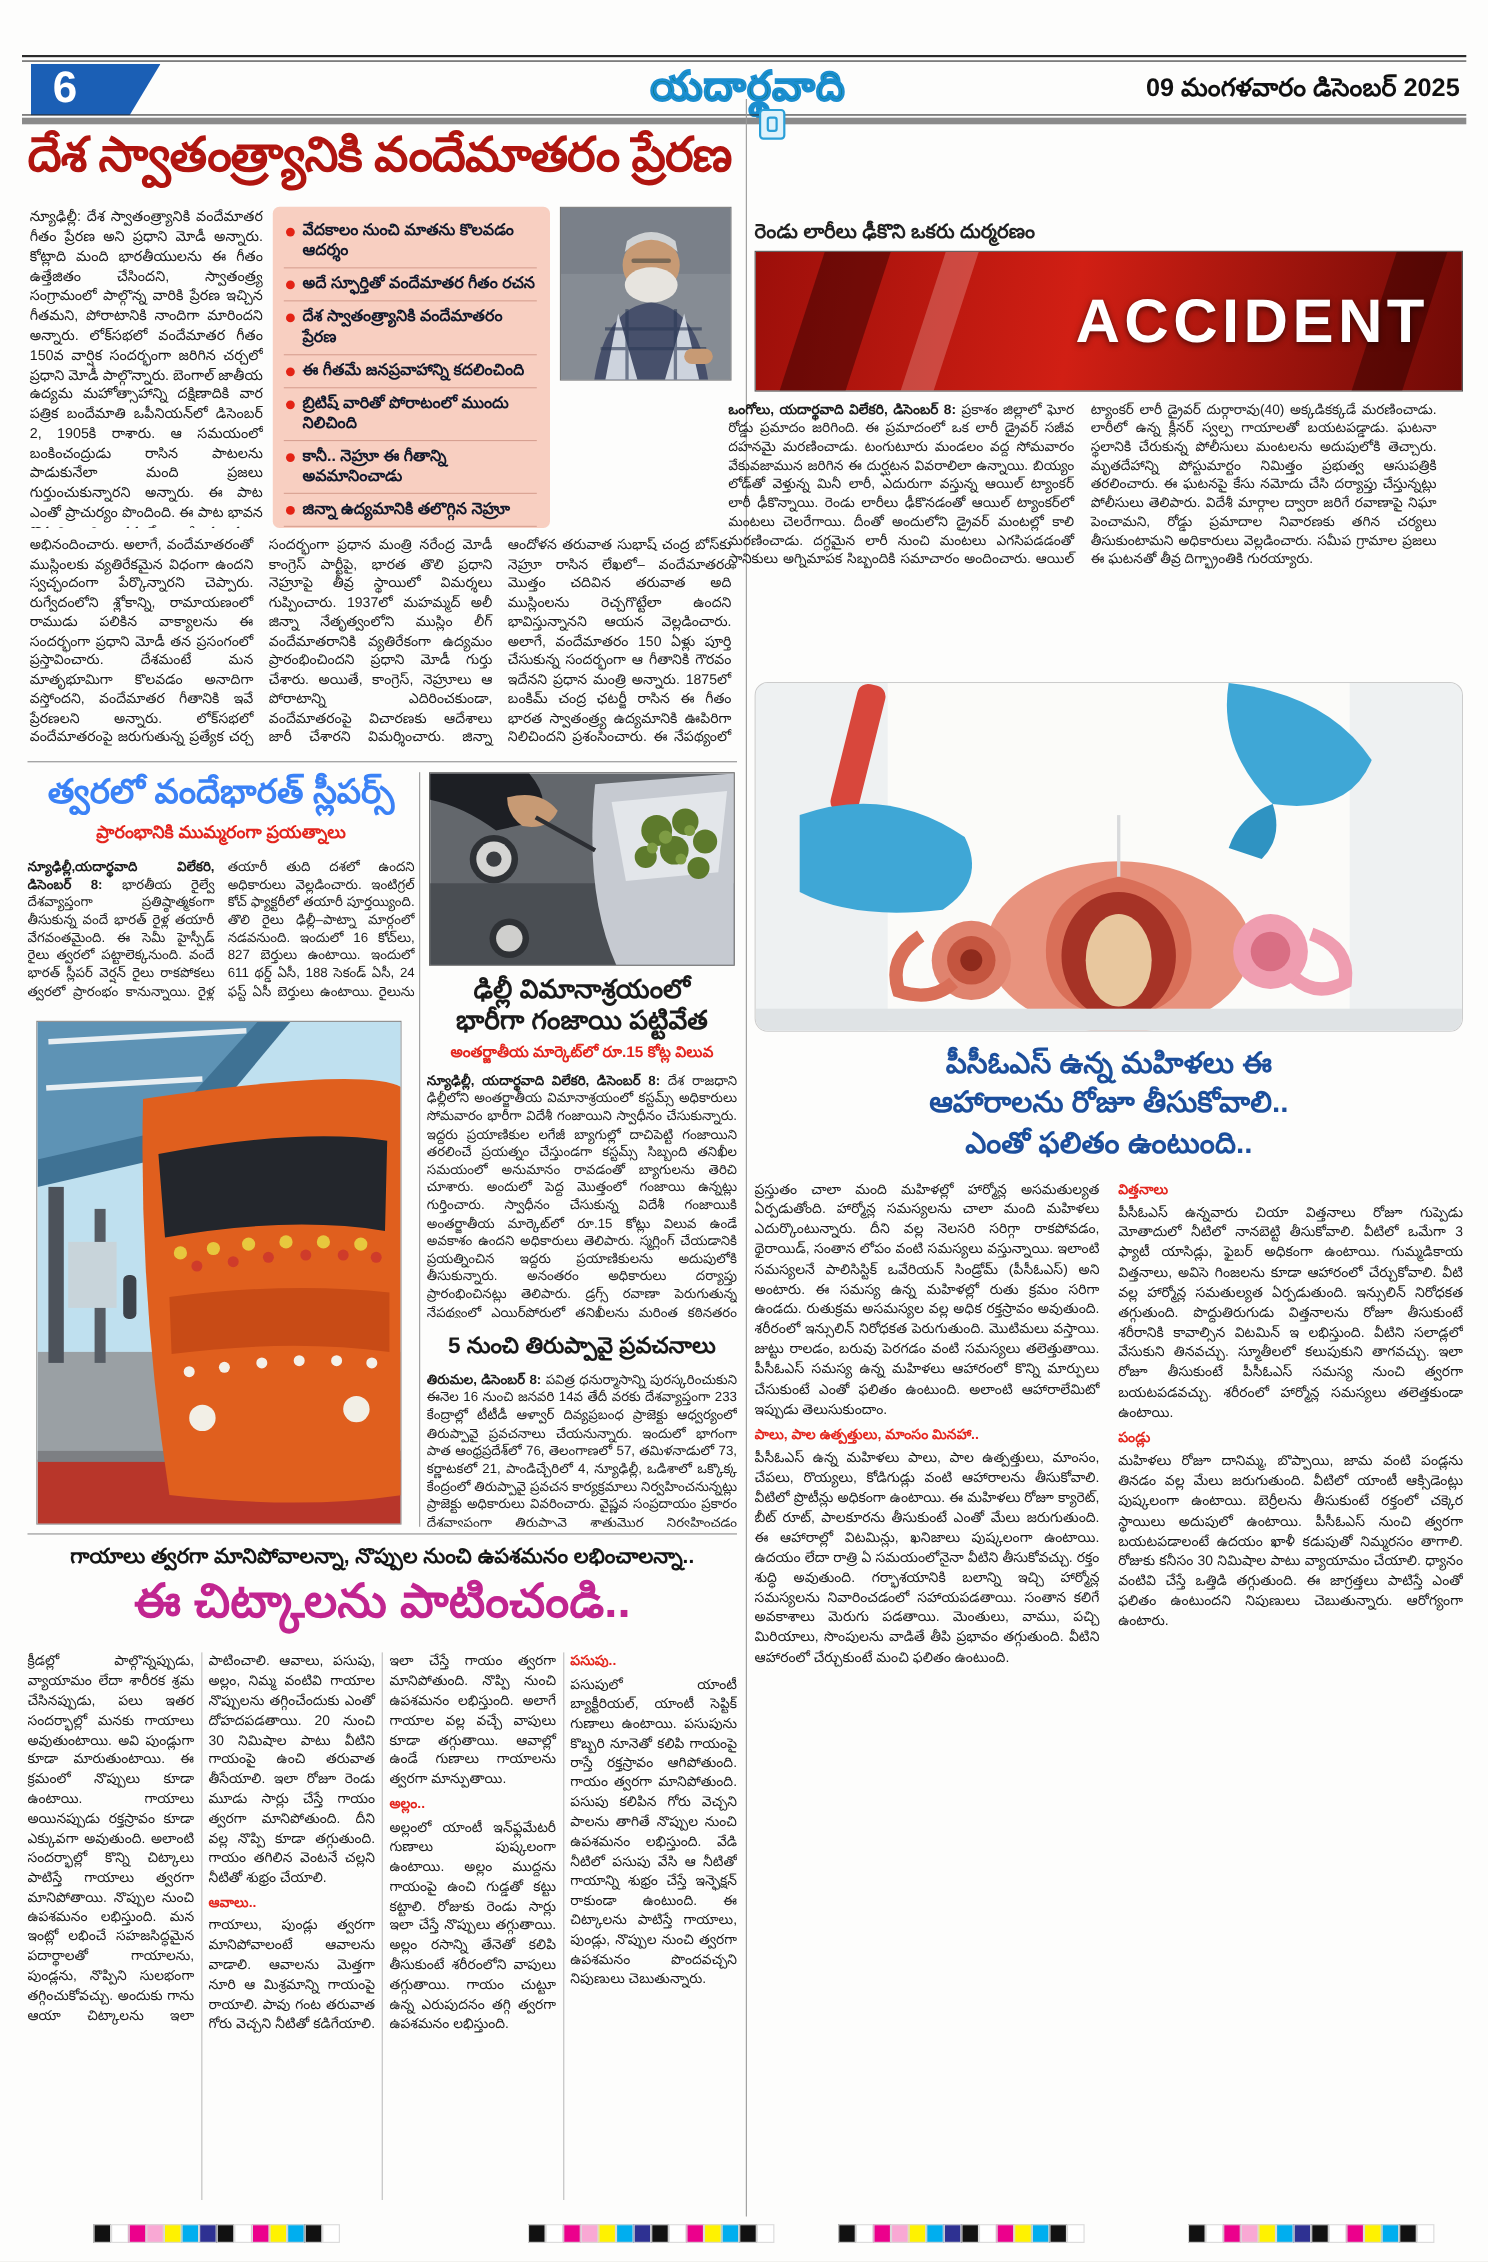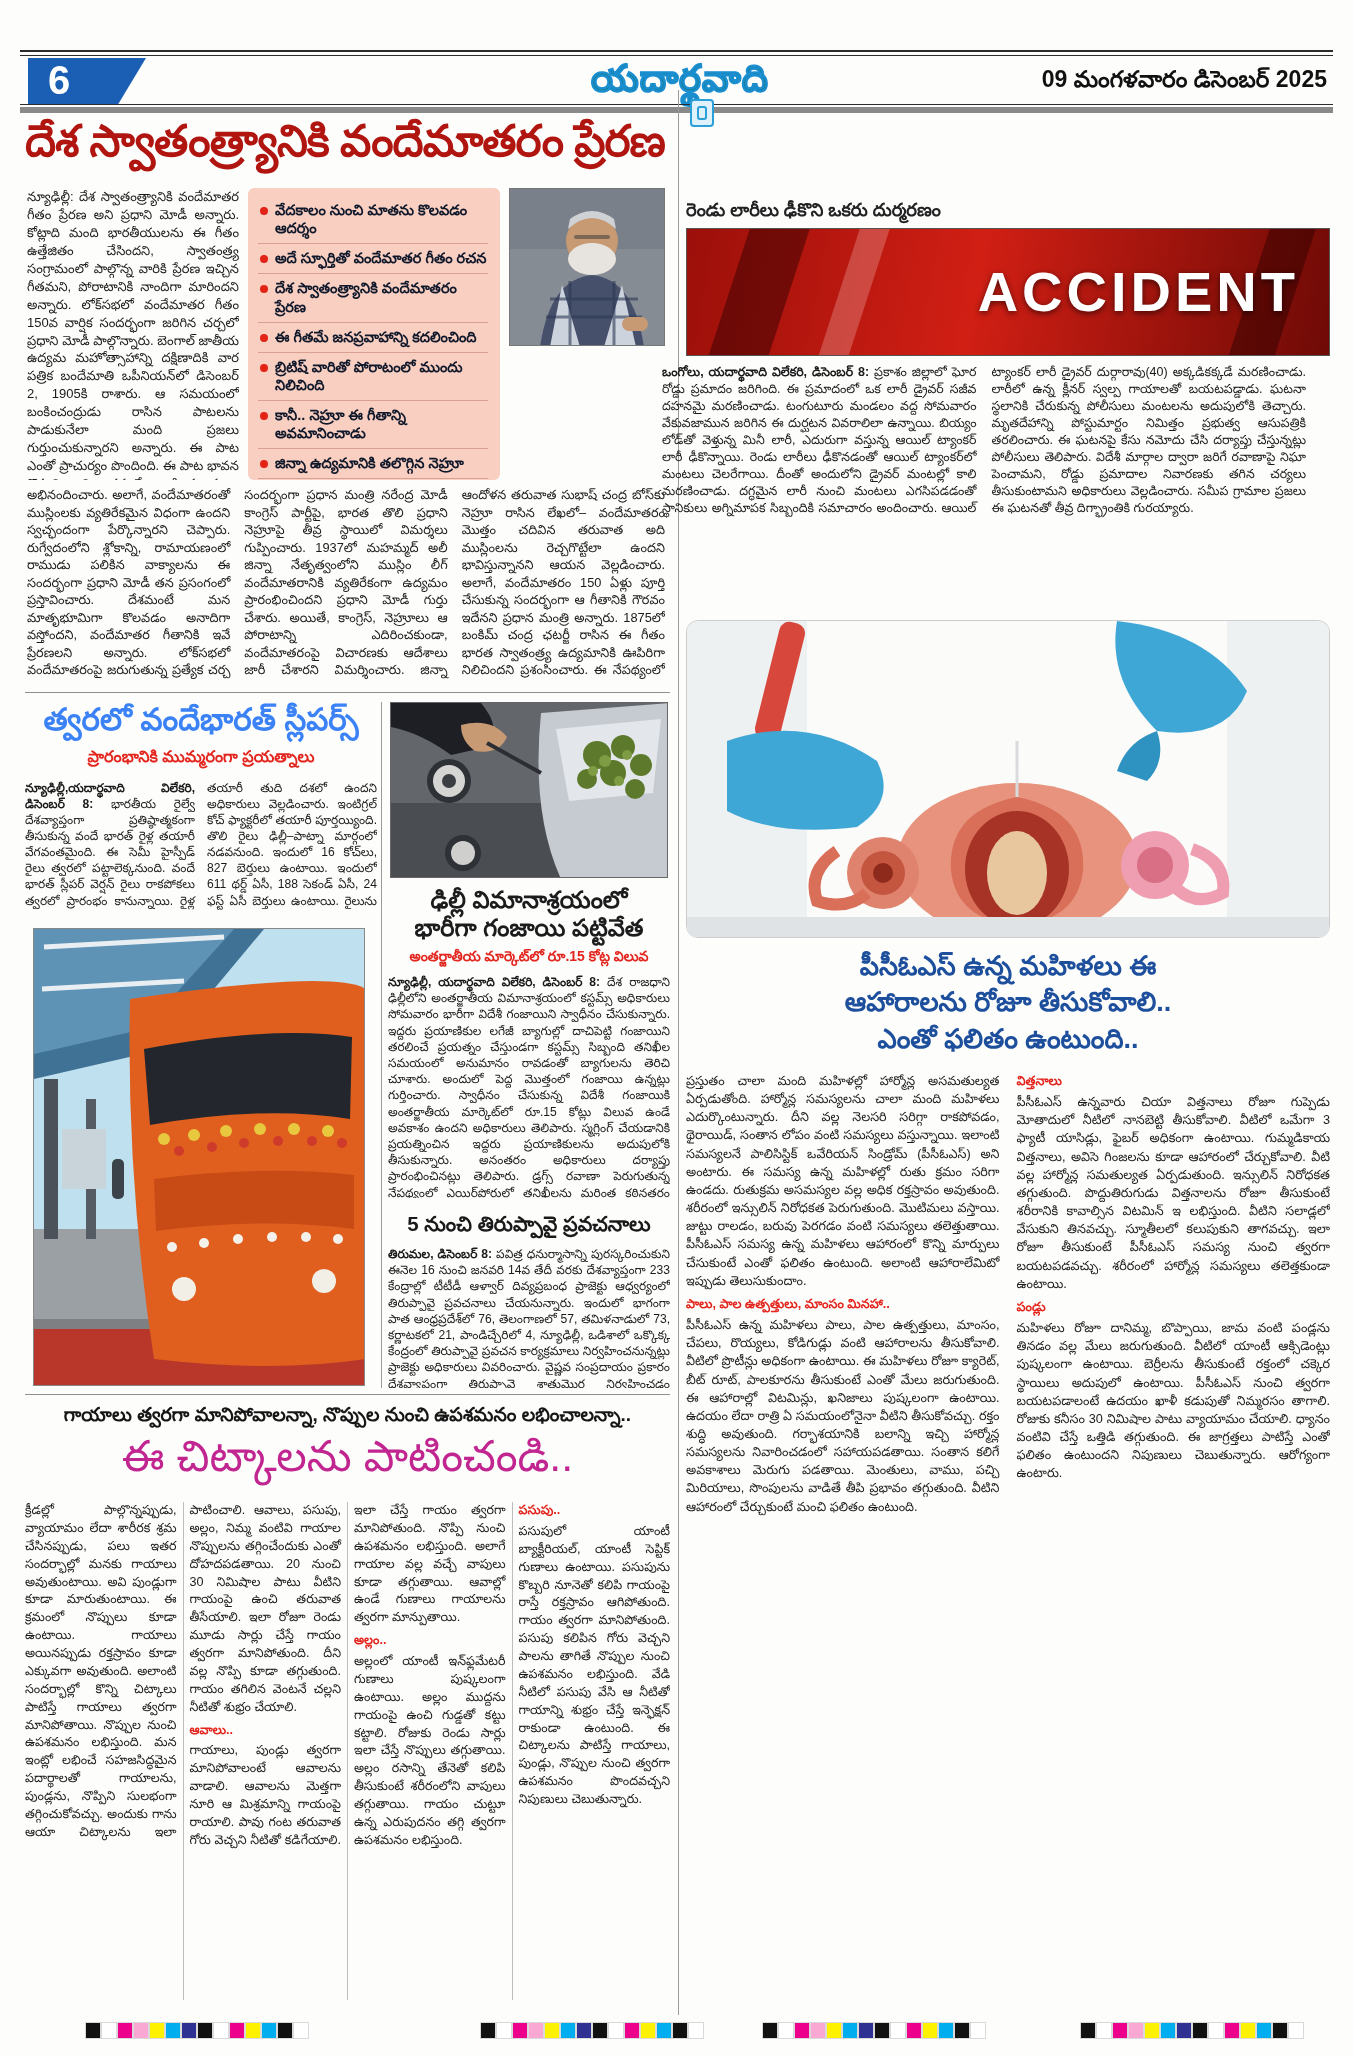--- a/index.html
+++ b/index.html
@@ -48,21 +48,21 @@
   .train-img{position:absolute;left:33px;top:928px;width:332px;height:458px;border:1px solid #888;overflow:hidden;}
   
   .ganja-img{position:absolute;left:390px;top:702px;width:278px;height:176px;border:1px solid #666;overflow:hidden;}
   .ganja-head{position:absolute;left:388px;top:886px;width:282px;text-align:center;font-size:24px;font-weight:800;line-height:1.15;color:#1c1c1c;}
   .ganja-sub{position:absolute;left:388px;top:948px;width:282px;text-align:center;color:#e3251d;font-weight:800;font-size:14px;}
   .ganja-body{position:absolute;left:388px;top:974px;width:282px;height:224px;font-size:12.1px;line-height:1.34;overflow:hidden;}
   .tiru-head{position:absolute;left:388px;top:1212px;width:282px;text-align:center;font-size:20.5px;font-weight:800;white-space:nowrap;overflow:hidden;}
   .tiru-body{position:absolute;left:388px;top:1246px;width:282px;height:142px;font-size:12.1px;line-height:1.34;overflow:hidden;}
   
   .tips-intro{position:absolute;left:25px;top:1404px;width:645px;text-align:center;font-size:19px;font-weight:800;color:#161616;}
-  .tips-head{position:absolute;left:25px;top:1432px;width:645px;text-align:center;font-size:43px;font-weight:400;color:#c12590;}
+  .tips-head{position:absolute;left:25px;top:1432px;width:645px;text-align:center;font-size:43px;font-weight:700;color:#c12590;}
   .tips-body{position:absolute;left:25px;top:1502px;width:645px;height:498px;column-count:4;column-gap:13px;
              column-rule:1px solid #bdbdbd;font-size:12.6px;line-height:1.42;overflow:hidden;}
   .redsub{display:block;color:#e3251d;font-weight:800;margin:5px 0 3px;}
   
   .acc-head{position:absolute;left:686px;top:116px;width:640px;font-size:33px;font-weight:800;line-height:1.22;color:#181818;}
   .acc-sub{position:absolute;left:686px;top:200px;width:640px;font-size:18px;font-weight:800;color:#222;}
   .acc-img{position:absolute;left:686px;top:228px;width:644px;height:128px;overflow:hidden;border:1px solid #555;
            background:linear-gradient(100deg,#9c0f0a,#d11f14 45%,#6f0a06);}
   .acc-img .shard{position:absolute;background:rgba(40,0,0,.45);transform:skewX(-18deg);}
   .acc-word{position:absolute;right:30px;top:30px;color:#fff;font-size:56px;font-weight:900;letter-spacing:4px;

